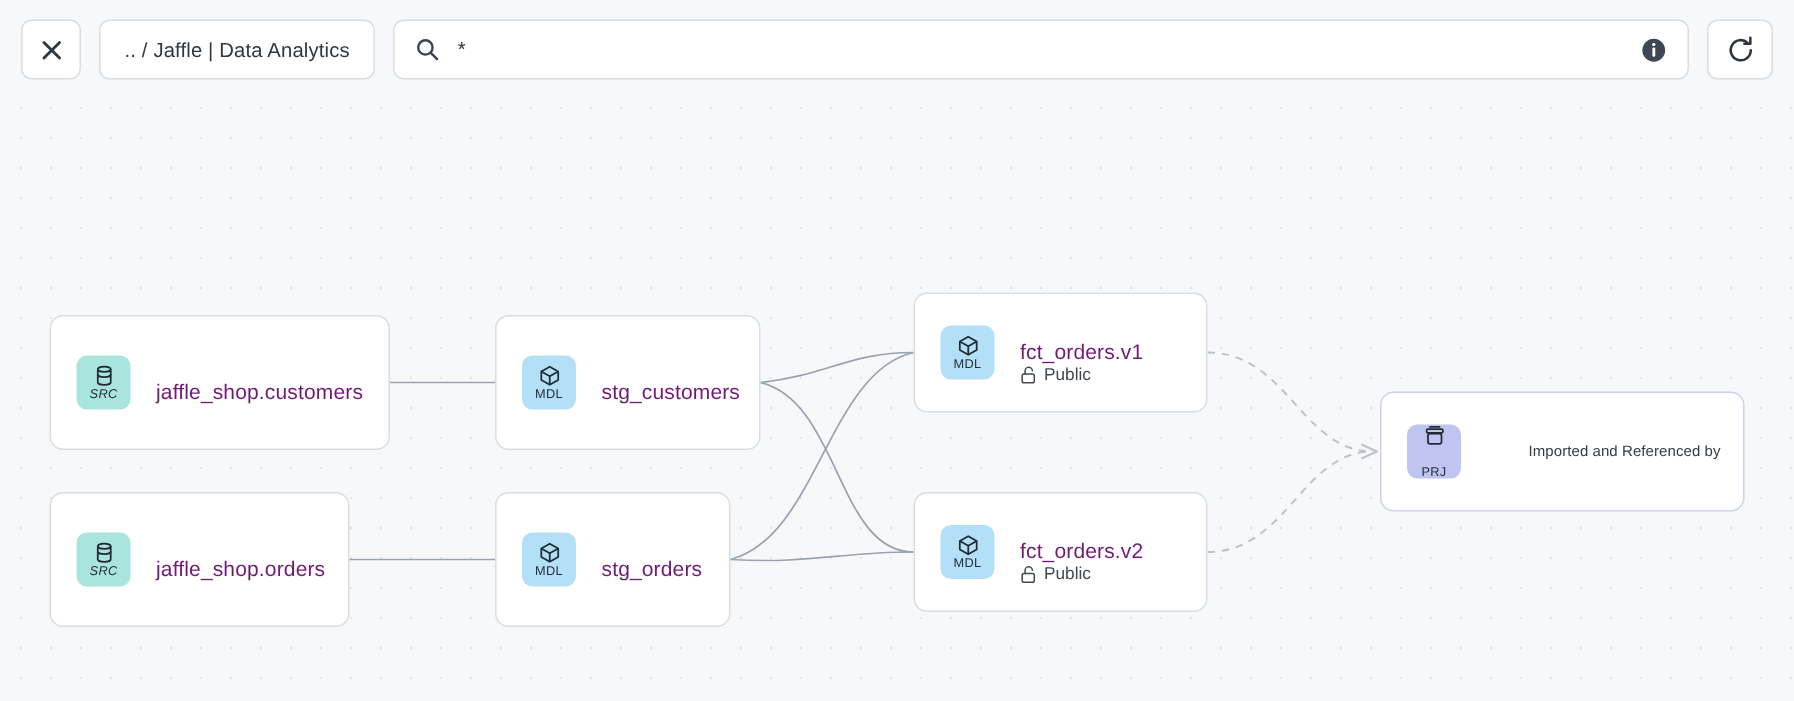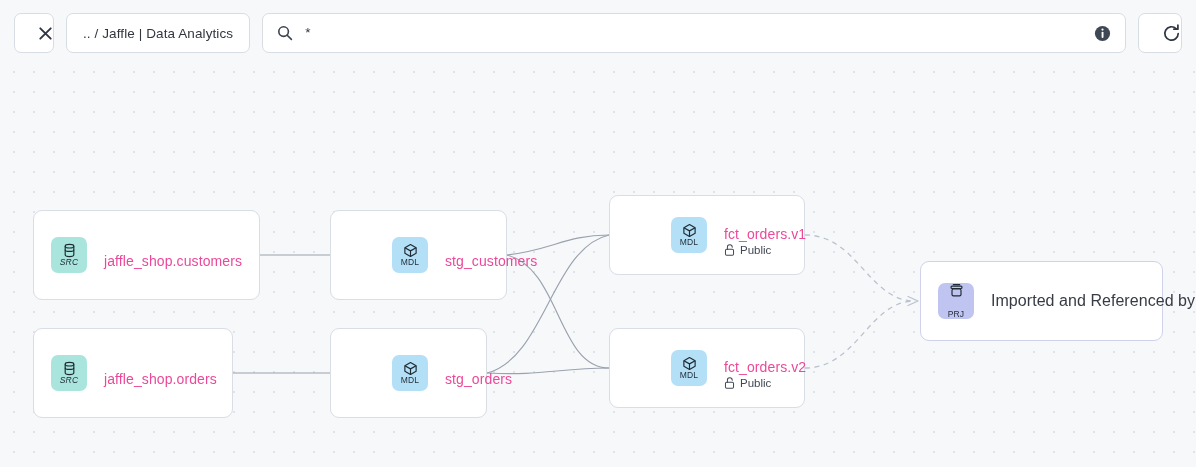--- a/index.html
+++ b/index.html
@@ -17,21 +17,21 @@
     background: #f7f8fa;
     display: flex; align-items: center;
     padding: 0 14px; gap: 12px;
     z-index: 30;
   }
   .tb-btn {
     background: #ffffff;
     border: 1px solid #d8dce3;
     border-radius: 7px;
     height: 40px;
-    display: flex; align-items: center; justify-content: flex-end;
+    display: flex; align-items: center; justify-content: center;
     color: #2f3542;
     cursor: pointer;
     flex: none;
   }
   #close-btn { width: 40px; }
   #refresh-btn { width: 44px; }
   #breadcrumb {
     padding: 0 16px;
     font-size: 13.5px;
     color: #31363f;
@@ -95,41 +95,42 @@
     flex: none;
   }
   .badge .btext {
     font-size: 8.5px;
     letter-spacing: .2px;
     line-height: 9px;
     color: #23303b;
     font-family: "Liberation Sans", sans-serif;
   }
   .badge.src { background: #a9e4dd; font-style: italic; }
-  .badge.mdl { background: #b4e0f7; margin-left: 44px; }
+  .badge.mdl { background: #b4e0f7; }
   .badge.prj { background: #bfc4f0; justify-content: space-between; }
   .node-body { display: flex; flex-direction: column; gap: 2px; min-width: 0; }
   .node-title {
     font-size: 14px;
-    color: #ec4899;
+    color: #701a75;
     white-space: nowrap;
     letter-spacing: .1px;
     margin-top: 12px;
   }
   .node-sub {
     font-size: 11.5px;
     color: #414854;
     display: flex; align-items: center; gap: 5px;
     white-space: nowrap;
   }
   .node-kicker {
-    font-size: 16px;
+    font-size: 10px;
     color: #363b45;
     white-space: nowrap;
     letter-spacing: .05px;
+    margin-left: 28px;
   }
   .node-main {
     font-size: 14.5px;
     color: #20242c;
     white-space: nowrap;
     letter-spacing: .1px;
   }
 </style>
 </head>
 <body>

